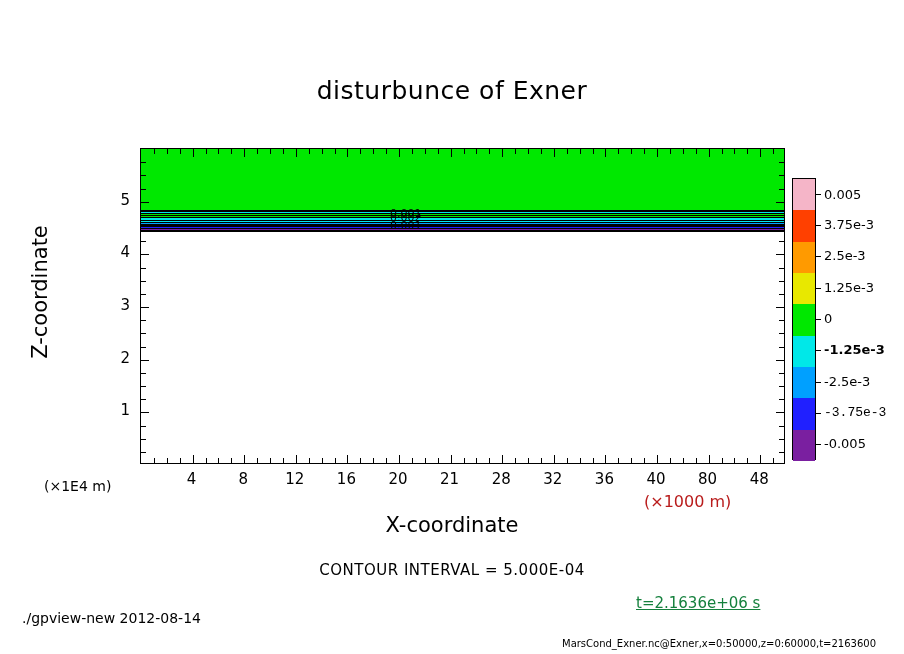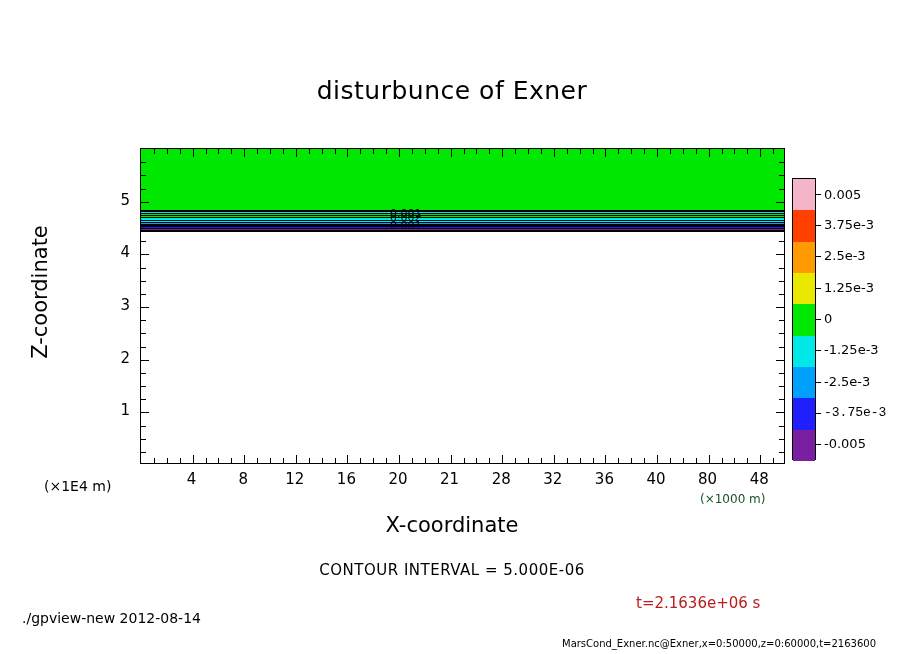--- a/index.html
+++ b/index.html
@@ -26,23 +26,23 @@
   .xlab{position:absolute;font-size:15px;color:#000;text-align:center;width:40px;}
   .ylab{position:absolute;font-size:15px;color:#000;text-align:right;width:26px;}
   .axis-name-x{
     left:0;top:513px;width:904px;text-align:center;font-size:21px;color:#000;
   }
   .axis-name-y{
     left:-60px;top:280px;width:200px;text-align:center;font-size:21px;color:#000;
     transform:rotate(-90deg);transform-origin:50% 50%;
   }
   .unit-left{left:44px;top:478px;font-size:14px;color:#000;}
-  .unit-right{left:700px;top:492px;font-size:12px;color:#14532d;}
+  .unit-right{left:644px;top:492px;font-size:16px;color:#b91c1c;}
   .contour-note{left:0;top:561px;width:904px;text-align:center;font-size:15px;color:#000;letter-spacing:0.5px;}
-  .time-note{left:636px;top:594px;font-size:15px;color:#b91c1c;}
+  .time-note{left:636px;top:594px;font-size:15px;color:#15803d;text-decoration:underline;}
   .foot-left{left:22px;top:610px;font-size:14px;color:#000;}
   .foot-right{left:562px;top:638px;font-size:10px;color:#000;}
   
   #colorbar{
     left:792px;top:178px;width:24px;height:282px;border:1px solid #000;box-sizing:border-box;
   }
   .cb-cell{width:100%;}
   .cb-tick{position:absolute;left:816px;width:5px;height:1px;background:#000;}
   .cb-label{position:absolute;left:824px;font-size:13px;color:#000;white-space:nowrap;}
   
@@ -279,25 +279,25 @@
     <div class="cb-label" style="top: 187px;">0.005</div>
     <div class="cb-tick" style="top: 225px;"></div>
     <div class="cb-label" style="top: 217px;">3.75e-3</div>
     <div class="cb-tick" style="top: 256.333px;"></div>
     <div class="cb-label" style="top: 248.333px;">2.5e-3</div>
     <div class="cb-tick" style="top: 287.667px;"></div>
     <div class="cb-label" style="top: 279.667px;">1.25e-3</div>
     <div class="cb-tick" style="top: 319px;"></div>
     <div class="cb-label" style="top: 311px;">0</div>
     <div class="cb-tick" style="top: 350.333px;"></div>
-    <div class="cb-label" style="top: 342.333px;">-1.25e-3</div>
+    <div class="cb-label" style="top: 342.333px; font-weight: bold;">-1.25e-3</div>
     <div class="cb-tick" style="top: 381.667px;"></div>
     <div class="cb-label" style="top: 373.667px;">-2.5e-3</div>
     <div class="cb-tick" style="top: 413px;"></div>
     <div class="cb-label" style="top: 405px; font-family: Liberation Mono, monospace;">-3.75e-3</div>
     <div class="cb-tick" style="top: 444.333px;"></div>
     <div class="cb-label" style="top: 436.333px;">-0.005</div>
   </div>
 
-<div class="abs contour-note">CONTOUR INTERVAL = 5.000E-06</div>
+<div class="abs contour-note">CONTOUR INTERVAL = 5.000E-04</div>
 <div class="abs time-note">t=2.1636e+06 s</div>
 <div class="abs foot-left">./gpview-new  2012-08-14</div>
 <div class="abs foot-right">MarsCond_Exner.nc@Exner,x=0:50000,z=0:60000,t=2163600</div>
 
 </body></html>

